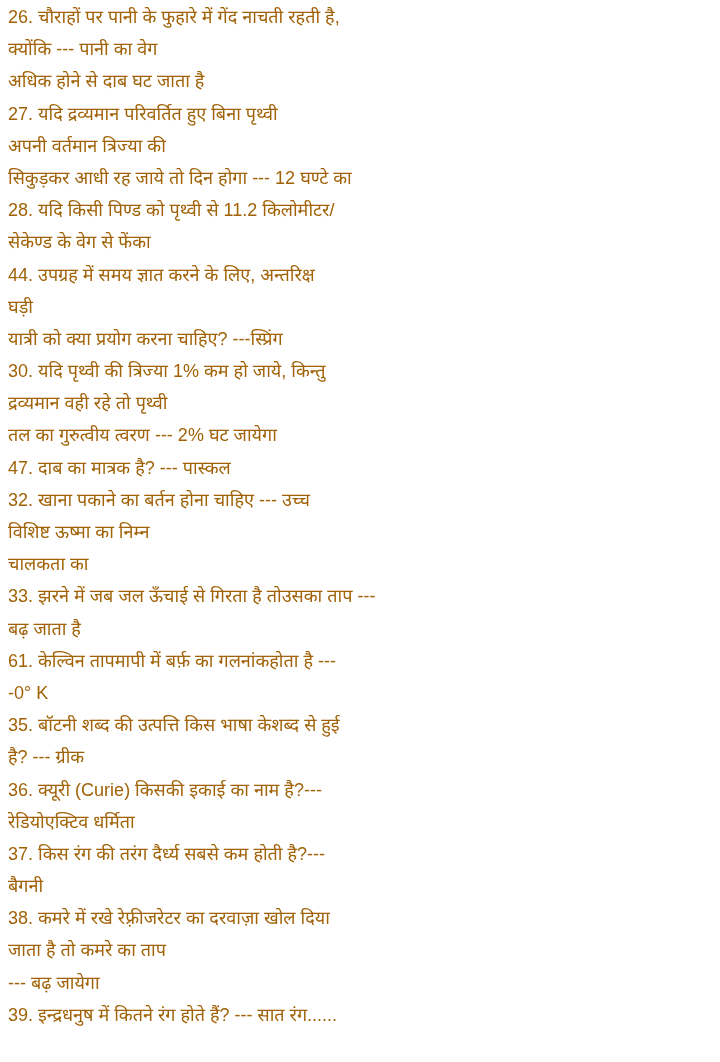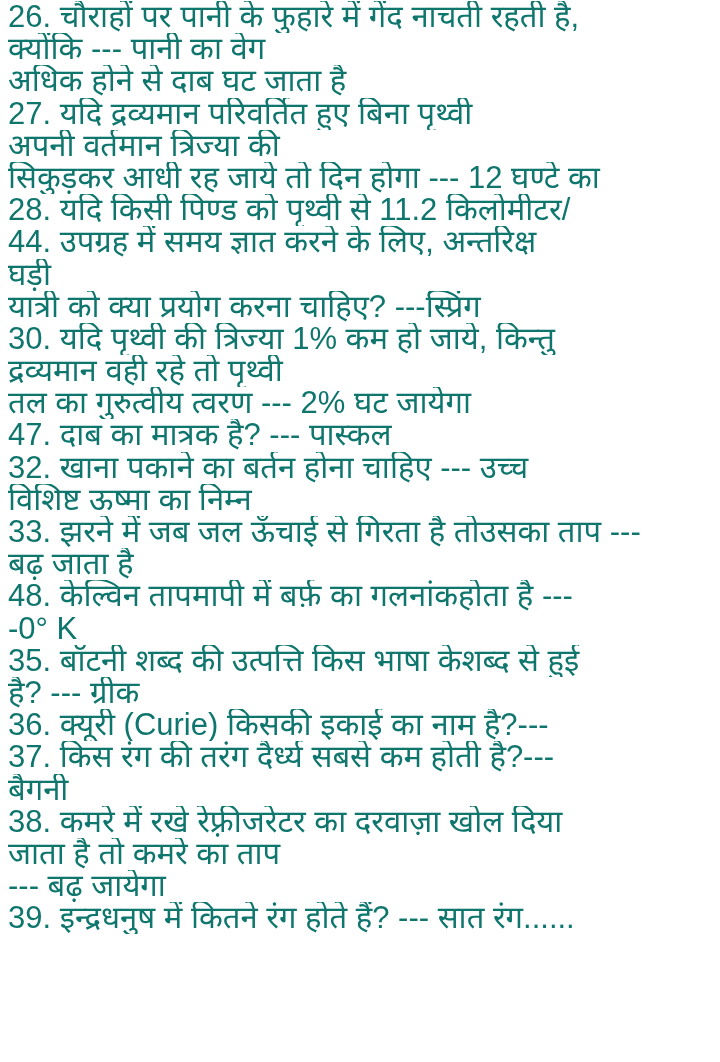--- a/index.html
+++ b/index.html
@@ -13,58 +13,61 @@
       height: 1062px;
       background: #ffffff;
       overflow: hidden;
     }
     .text-block {
       box-sizing: border-box;
       width: 100%;
       height: 100%;
       padding: 1px 4px 4px 8px;
       font-family: "Liberation Sans", "DejaVu Sans", sans-serif;
-      font-size: 31px;
+      font-size: 18px;
       line-height: 32.18px;
-      color: #0f766e;
+      color: #a16207;
       font-stretch: condensed;
     }
     .line {
       white-space: nowrap;
       overflow: hidden;
     }
   </style>
 </head>
 <body>
 
 <div class="page">
   <div class="text-block">
       <div class="line">26. चौराहों पर पानी के फुहारे में गेंद नाचती रहती है,</div>
       <div class="line">क्योंकि --- पानी का वेग</div>
       <div class="line">अधिक होने से दाब घट जाता है</div>
       <div class="line">27. यदि द्रव्यमान परिवर्तित हुए बिना पृथ्वी</div>
       <div class="line">अपनी वर्तमान त्रिज्या की</div>
       <div class="line">सिकुड़कर आधी रह जाये तो दिन होगा --- 12 घण्टे का</div>
       <div class="line">28. यदि किसी पिण्ड को पृथ्वी से 11.2 किलोमीटर/</div>
+      <div class="line">सेकेण्ड के वेग से फेंका</div>
       <div class="line">44. उपग्रह में समय ज्ञात करने के लिए, अन्तरिक्ष</div>
       <div class="line">घड़ी</div>
       <div class="line">यात्री को क्या प्रयोग करना चाहिए? ---स्प्रिंग</div>
       <div class="line">30. यदि पृथ्वी की त्रिज्या 1% कम हो जाये, किन्तु</div>
       <div class="line">द्रव्यमान वही रहे तो पृथ्वी</div>
       <div class="line">तल का गुरुत्वीय त्वरण --- 2% घट जायेगा</div>
       <div class="line">47. दाब का मात्रक है? --- पास्कल</div>
       <div class="line">32. खाना पकाने का बर्तन होना चाहिए --- उच्च</div>
       <div class="line">विशिष्ट ऊष्मा का निम्न</div>
+      <div class="line">चालकता का</div>
       <div class="line">33. झरने में जब जल ऊँचाई से गिरता है तोउसका ताप ---</div>
       <div class="line">बढ़ जाता है</div>
-      <div class="line">48. केल्विन तापमापी में बर्फ़ का गलनांकहोता है ---</div>
+      <div class="line">61. केल्विन तापमापी में बर्फ़ का गलनांकहोता है ---</div>
       <div class="line">-0° K</div>
       <div class="line">35. बॉटनी शब्द की उत्पत्ति किस भाषा केशब्द से हुई</div>
       <div class="line">है? --- ग्रीक</div>
       <div class="line">36. क्यूरी (Curie) किसकी इकाई का नाम है?---</div>
+      <div class="line">रेडियोएक्टिव धर्मिता</div>
       <div class="line">37. किस रंग की तरंग दैर्ध्य सबसे कम होती है?---</div>
       <div class="line">बैगनी</div>
       <div class="line">38. कमरे में रखे रेफ़्रीजरेटर का दरवाज़ा खोल दिया</div>
       <div class="line">जाता है तो कमरे का ताप</div>
       <div class="line">--- बढ़ जायेगा</div>
       <div class="line">39. इन्द्रधनुष में कितने रंग होते हैं? --- सात रंग......</div>
     </div>
 </div>
 
 </body></html>

